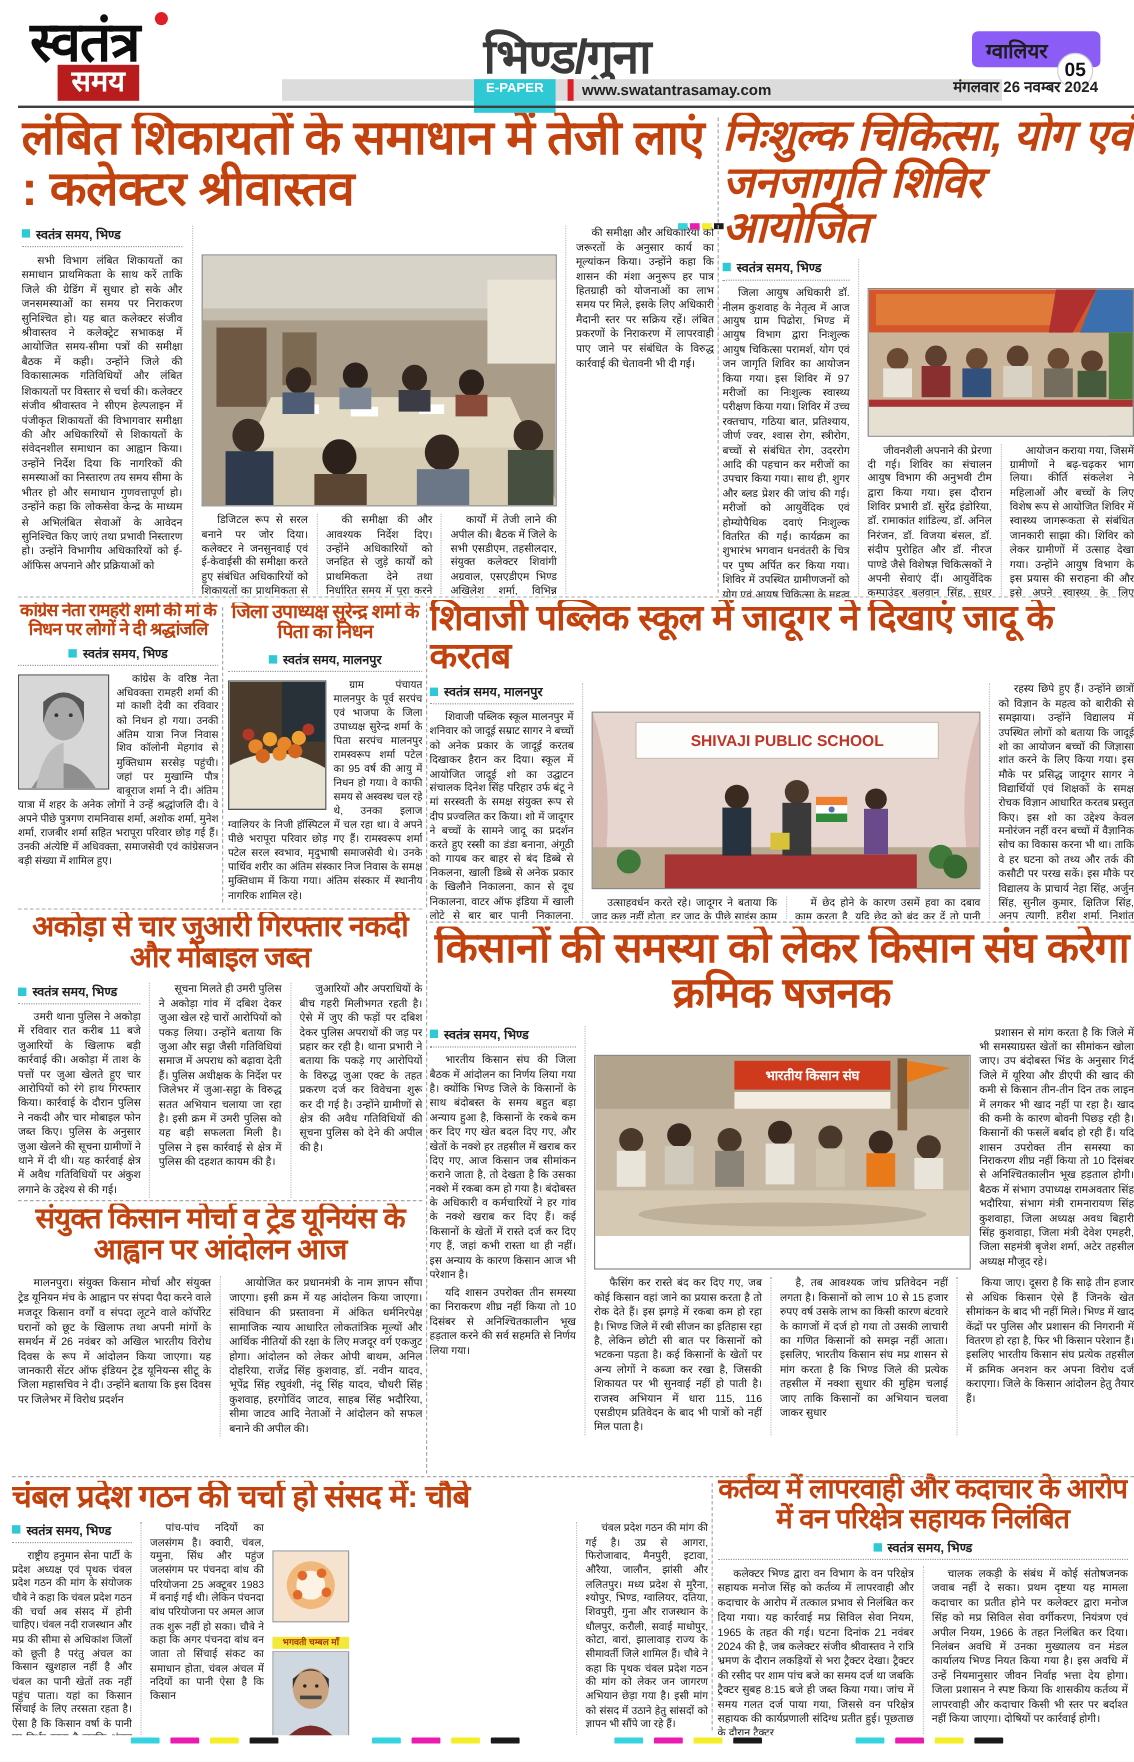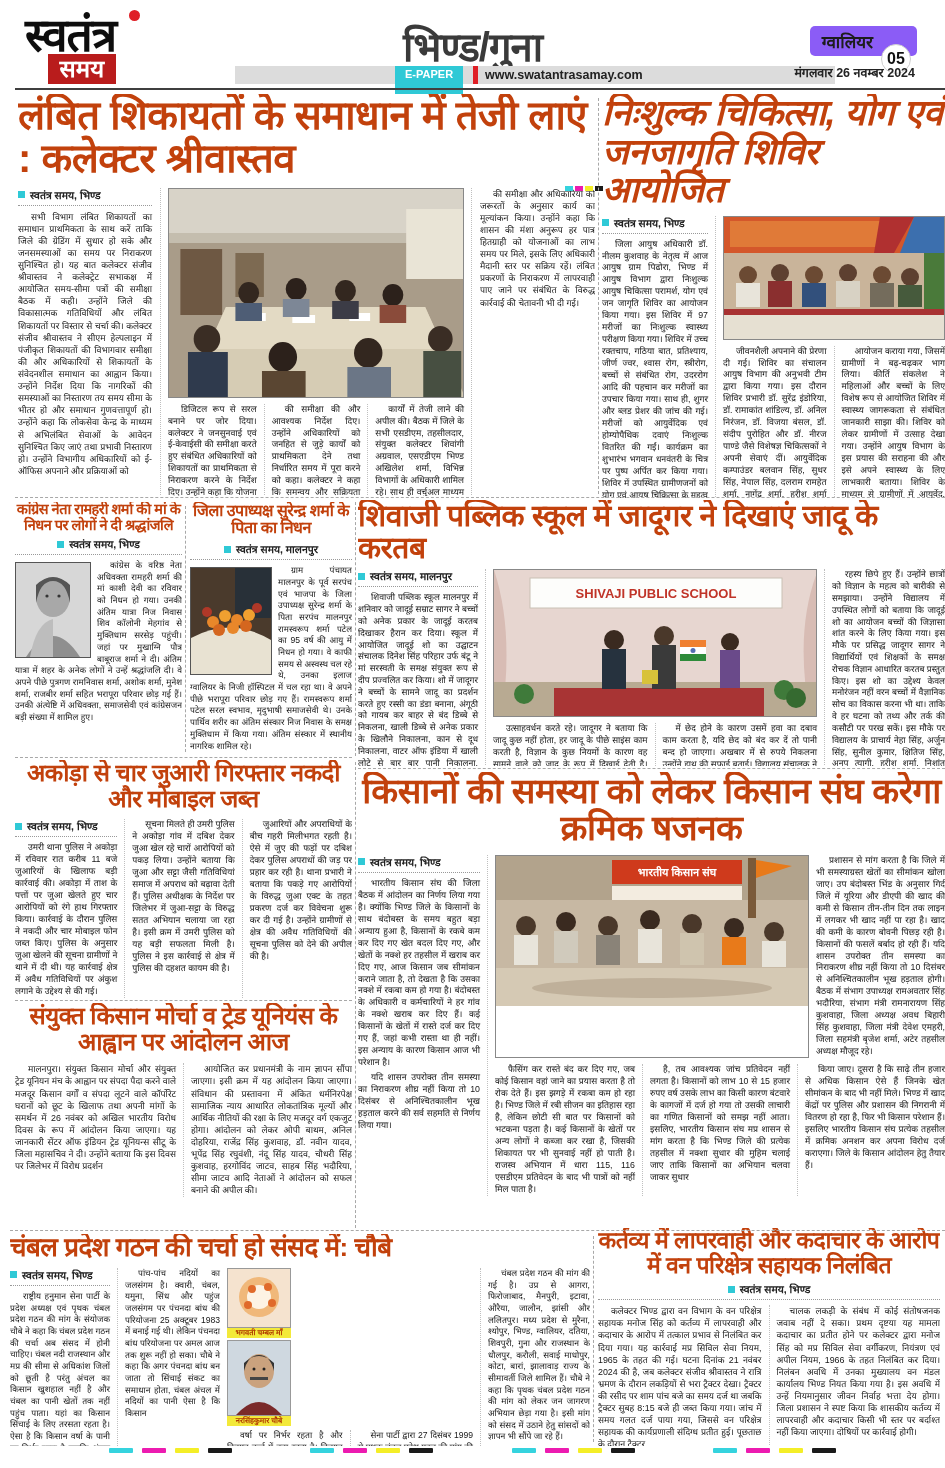--- a/index.html
+++ b/index.html
@@ -26,28 +26,28 @@
   .hl { font-weight:bold; color:#c2410c; line-height:1.07; letter-spacing:-0.5px; }
   .hl.center { text-align:center; }
   .byline { display:flex; align-items:center; gap:5px; font-size:10.5px; font-weight:bold; color:#222; padding-bottom:3px; border-bottom:1px dotted #999; margin-bottom:5px; }
   .byline .sq { width:7px; height:7px; background:#2fc9d6; flex:0 0 auto; }
   .byline.center { justify-content:center; }
   .bt { font-size:9.2px; line-height:1.36; text-align:justify; color:#161616; text-indent:13px; }
   .cols { display:flex; }
   .cols .col { flex:1; min-width:0; }
   .cols .col + .col { border-left:1px dotted #bfbfbf; padding-left:7px; margin-left:7px; }
   .flexrow { display:flex; }
-  figure { overflow:hidden; }
+  figure { overflow:hidden;margin-top:24px; }
   figure svg { display:block; }
   .vsep { position:absolute; border-left:1.5px dashed #a8a8a8; width:0; }
   .hsep { position:absolute; border-top:1.5px dashed #a8a8a8; height:0; }
 
   .map-caption { background:#f3e93a; color:#c01d12; font-weight:bold; font-size:10.5px; text-align:center; padding:1px 0; }
   .map-band { height:15px; background:linear-gradient(90deg,#d92b12,#f05a1e 60%,#d92b12); }
-  .mini-cap { background:#f3e93a; color:#b03a00; font-weight:bold; font-size:7.5px; text-align:center; padding:1px 0; line-height:1.1; }
+  .mini-cap { background:#f3e93a; color:#b03a00; font-weight:bold; font-size:7.5px; text-align:center; padding:1px 0; line-height:1.1;margin-top:12px; }
 
   .regbars { position:absolute; left:0; right:0; display:flex; justify-content:space-around; padding:0 70px; }
   .reggroup { display:flex; gap:9px; }
   .reggroup i { display:block; width:24px; height:5px; border-radius:1px; }
 </style>
 </head>
 <body>
 
 <div class="page">
 

